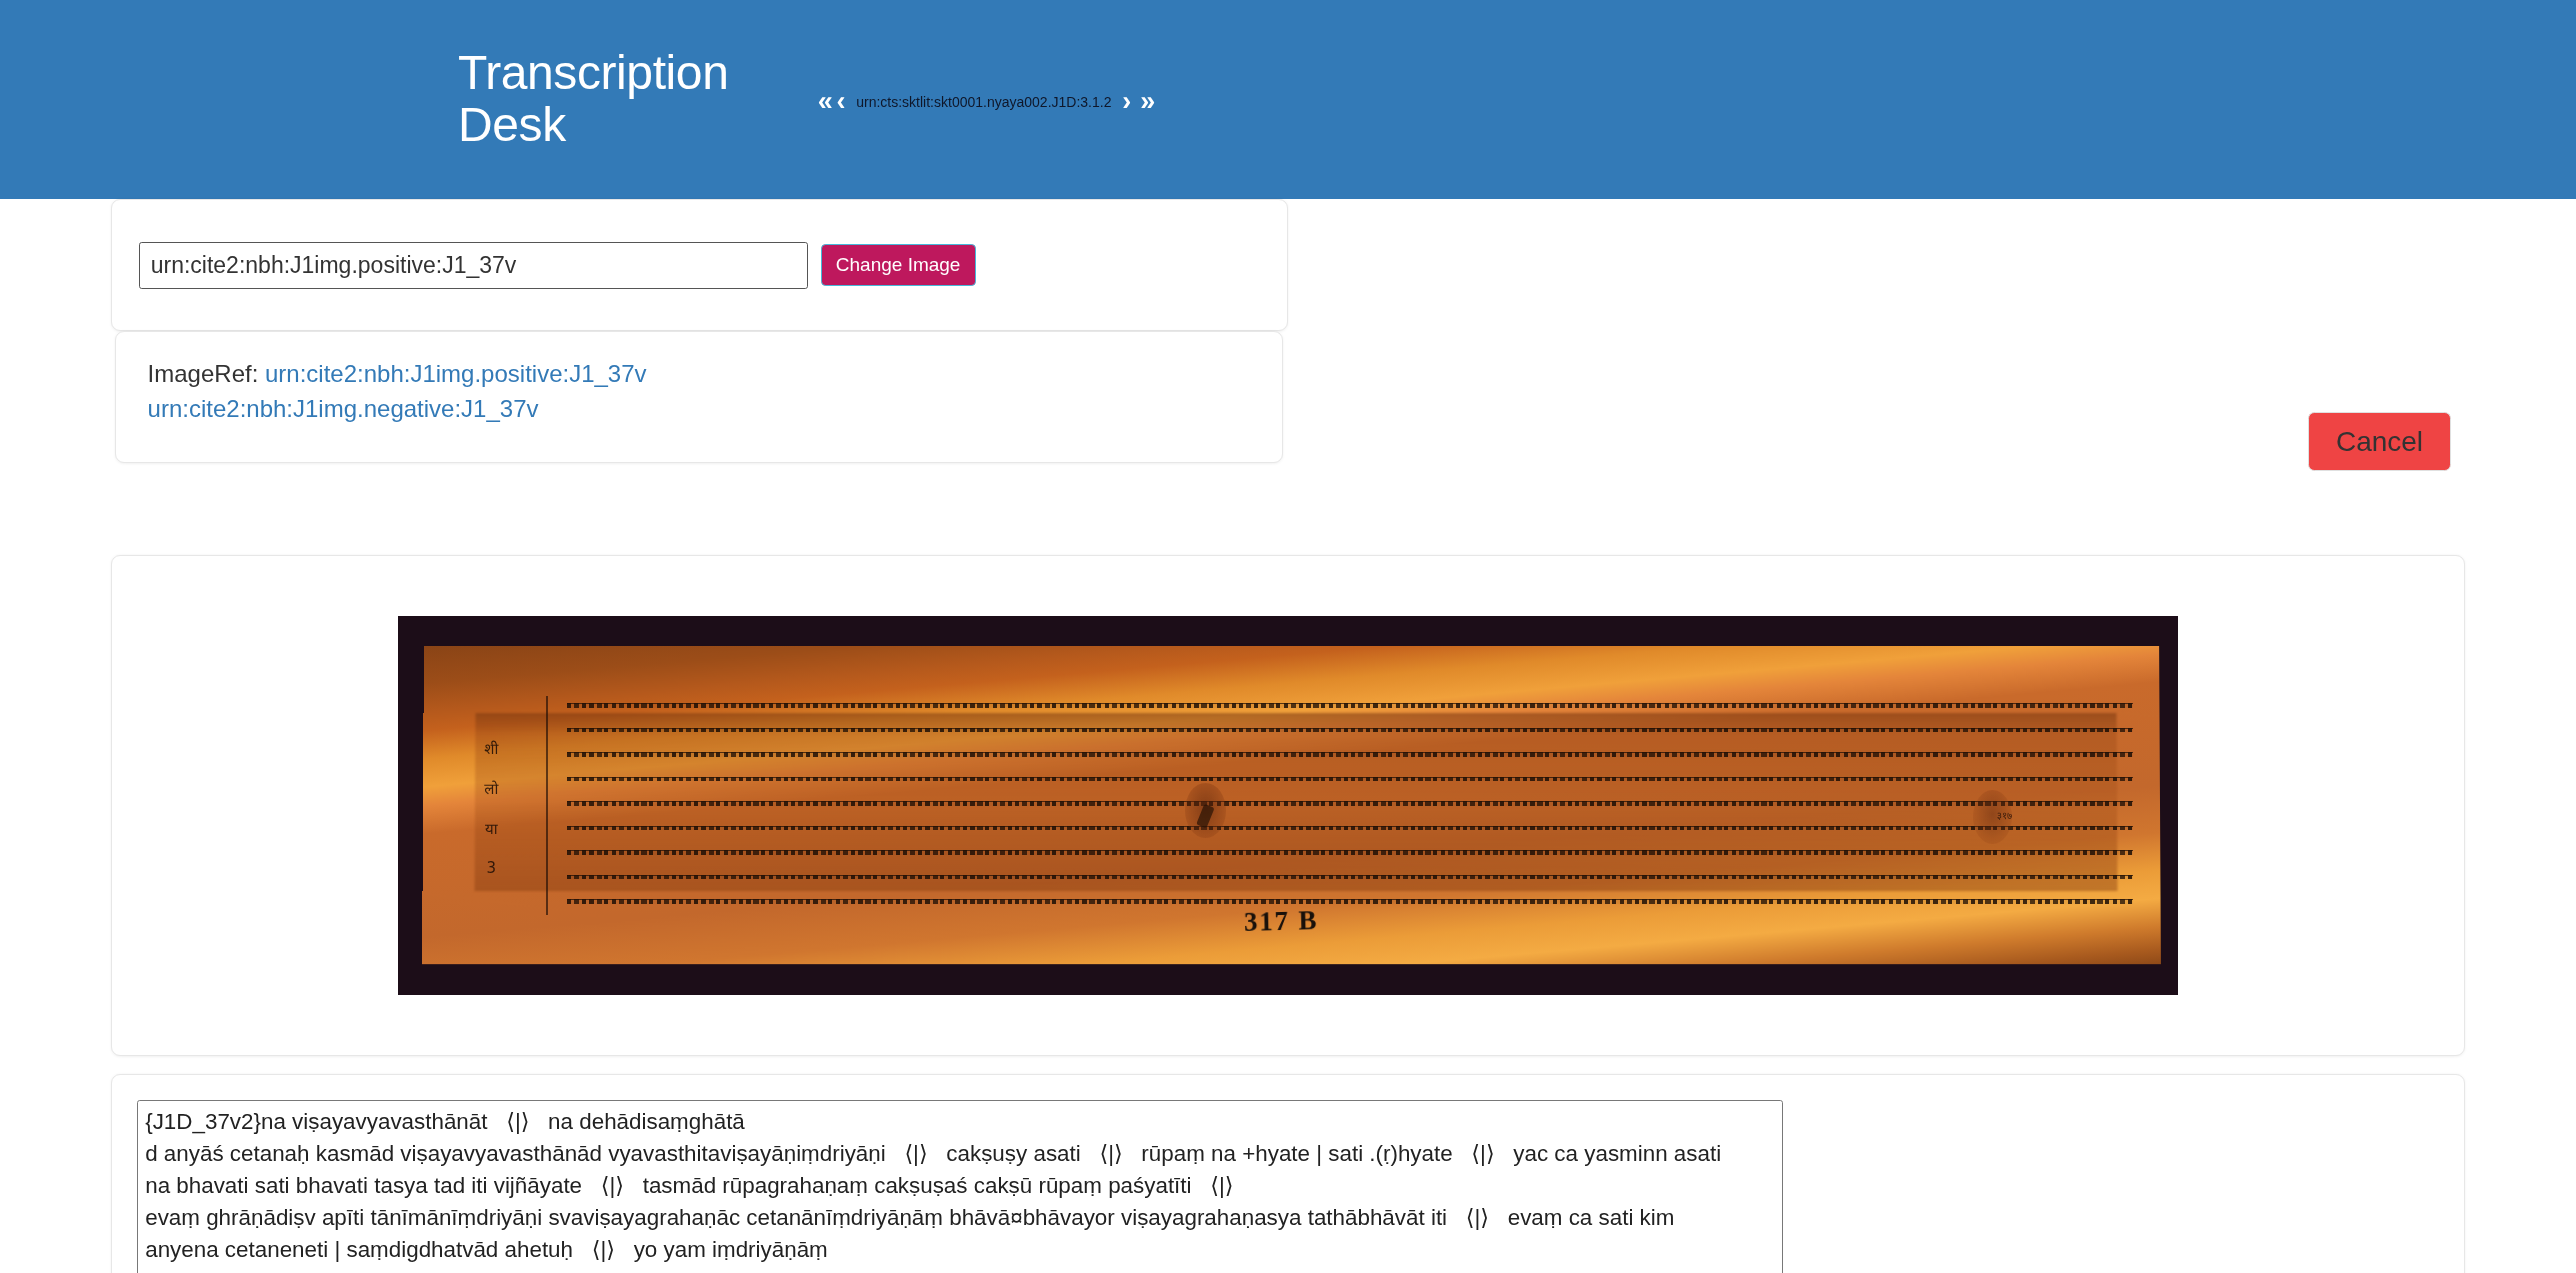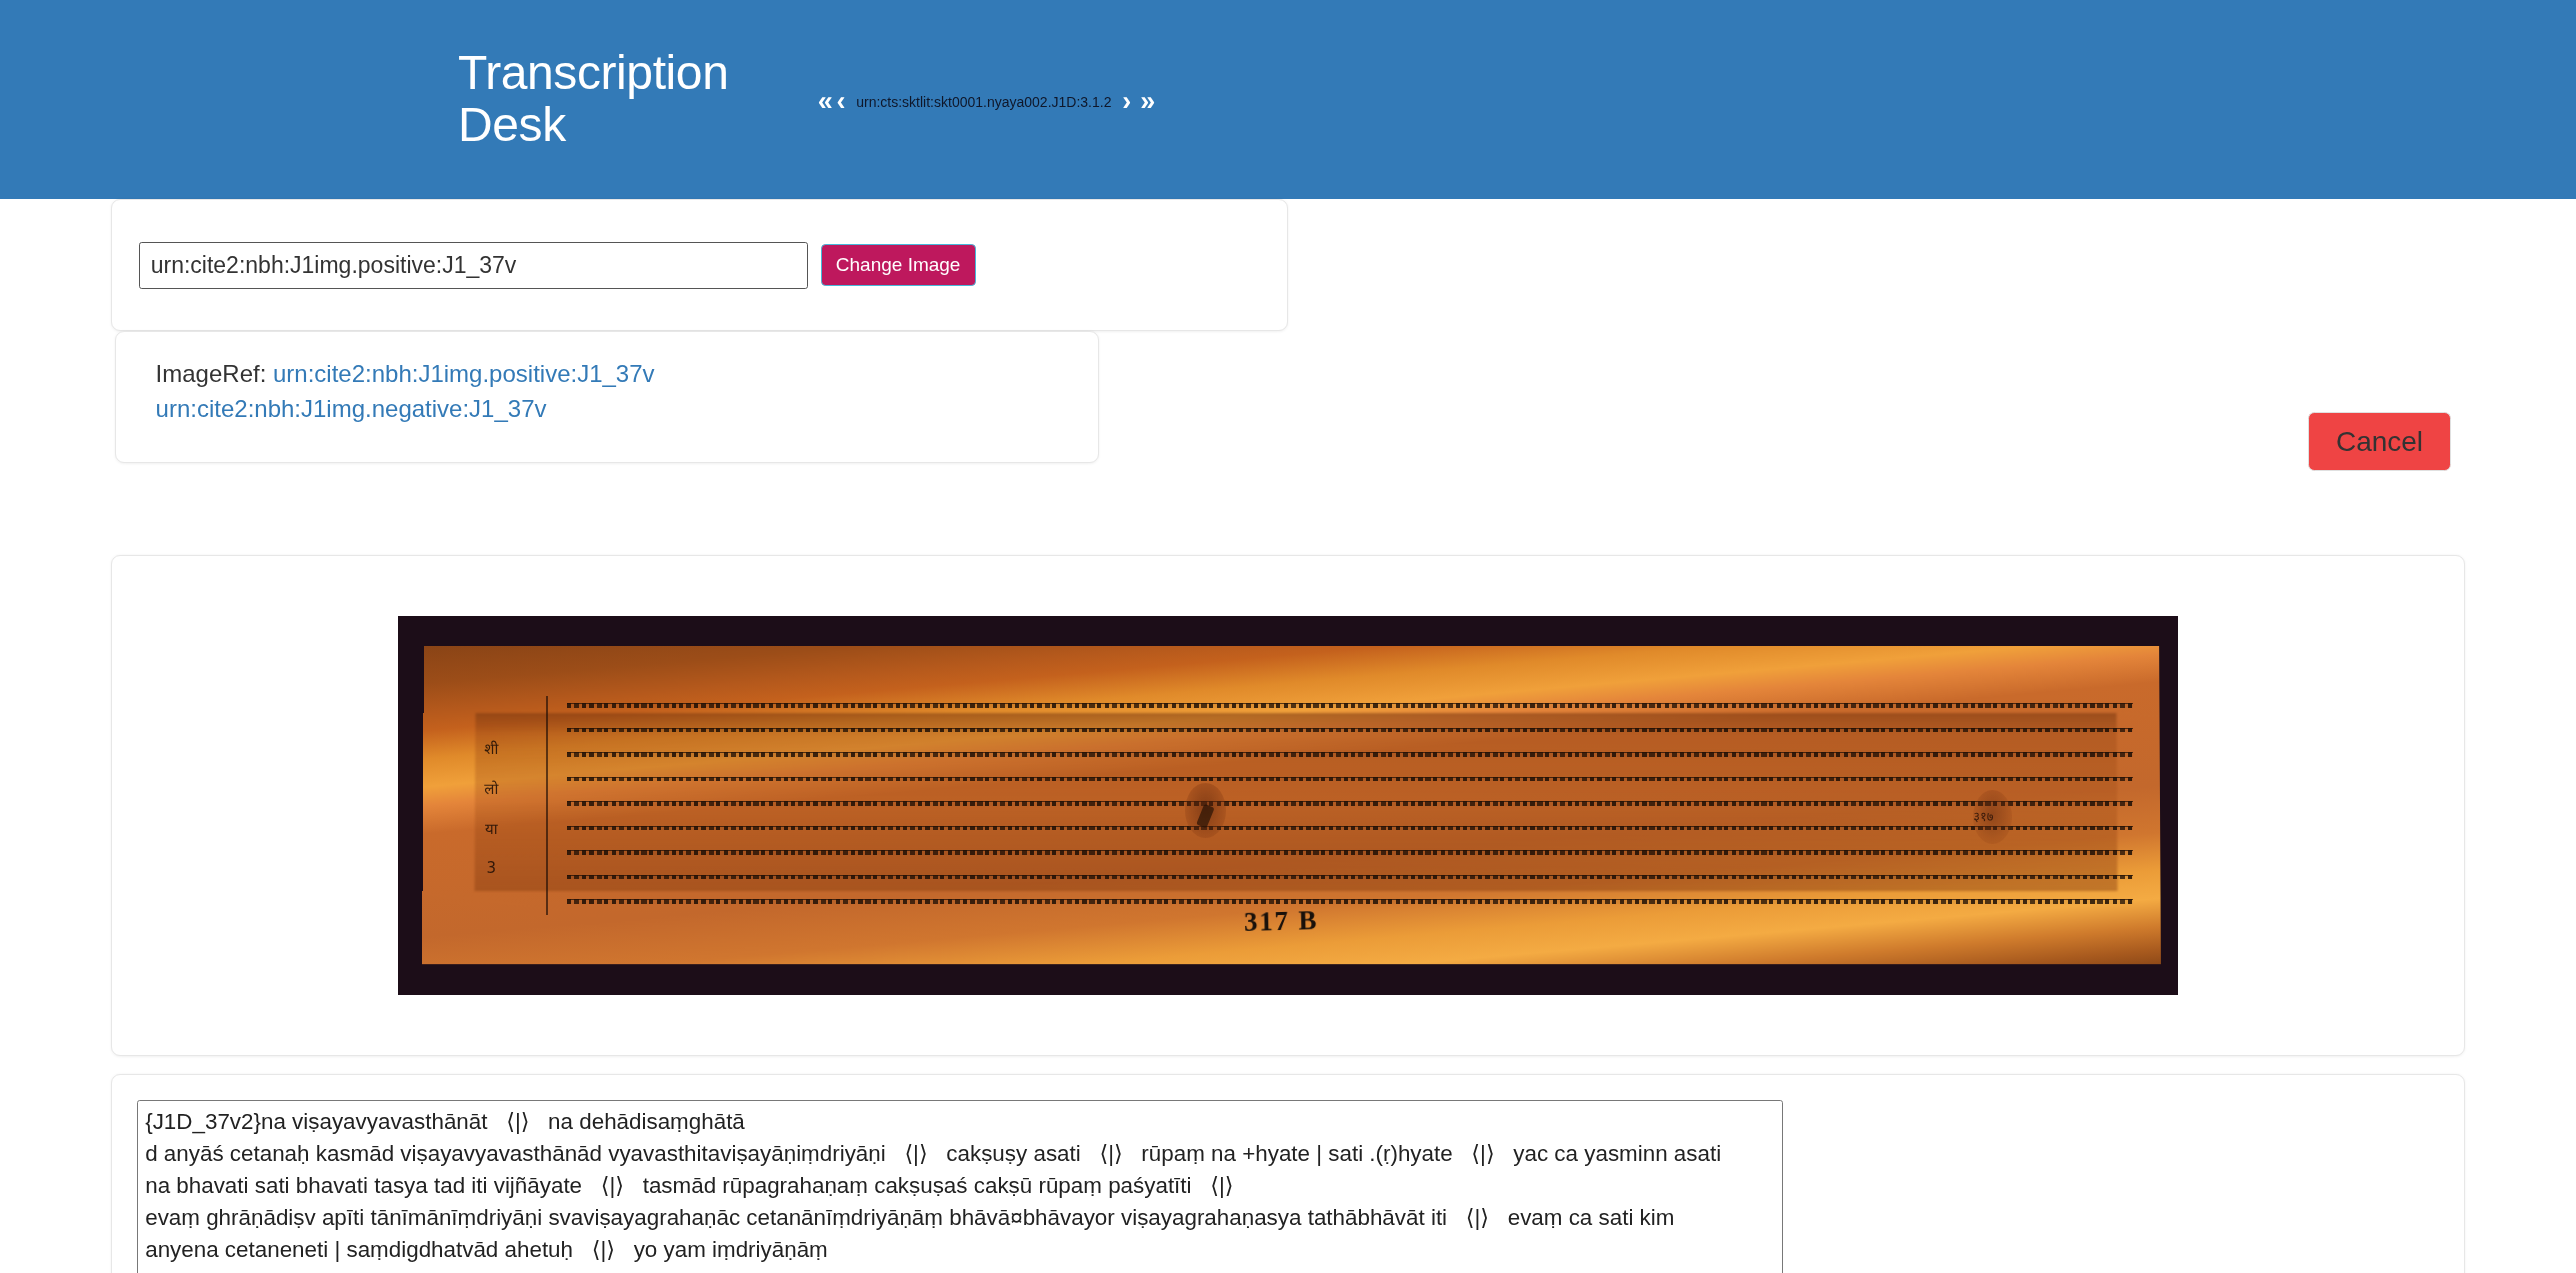--- a/index.html
+++ b/index.html
@@ -143,24 +143,24 @@
     border: 0.9px solid #46b8da;
     color: #ffffff;
     font-size: 19px;
     font-family: "Liberation Sans", sans-serif;
     padding: 9px 14.3px;
     border-radius: 4.5px;
     cursor: pointer;
     white-space: nowrap;
   }
   .panel-ref {
-    width: 984px;
+    width: 1168px;
     height: 132px;
     margin-left: 3.6px;
-    padding: 25px 40px;
+    padding: 25px 32px;
     font-size: 24px;
     line-height: 1.45;
     color: #333333;
   }
   .panel-ref a {
     color: #337ab7;
     text-decoration: none;
     cursor: pointer;
   }
   .panel-ref .reflabel { color: #333333; }
@@ -296,24 +296,24 @@
   }
   .ms-seal2 {
     position: absolute;
     left: 88.5%;
     top: 46%;
     width: 39px;
     height: 54px;
     border-radius: 50%;
     background: radial-gradient(ellipse at 50% 45%, rgba(95,38,14,0.45) 0%, rgba(130,55,18,0.22) 60%, rgba(150,70,22,0.0) 100%);
     color: rgba(35,15,6,0.8);
-    font-size: 13px;
-    text-align: left;
+    font-size: 10px;
+    text-align: right;
     line-height: 54px;
-    font-family: Liberation Serif, serif;
+    font-family: Liberation Mono, monospace;
   }
   .ms-folio {
     position: absolute;
     left: 47.5%;
     top: 76.5%;
     color: #18100a;
     font-size: 27px;
     font-weight: bold;
     font-family: "Liberation Serif", serif;
     letter-spacing: 1.8px;

